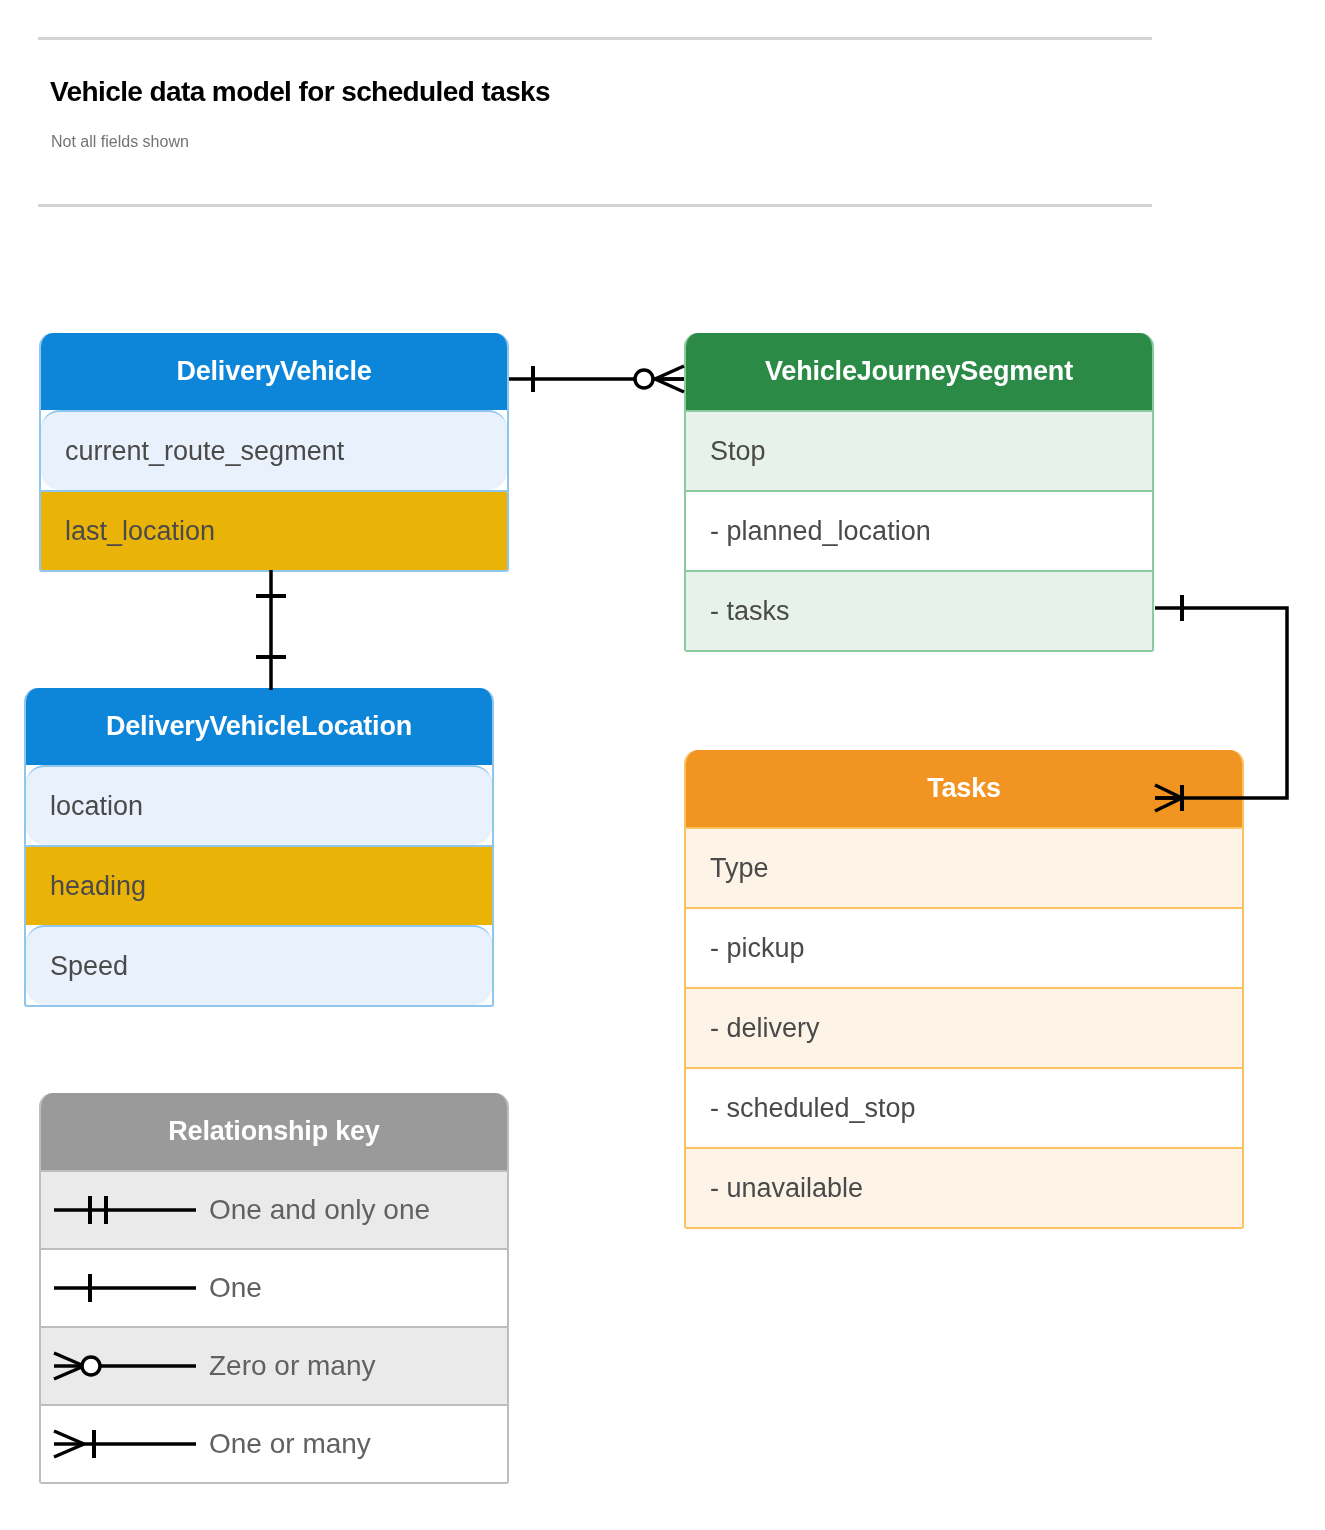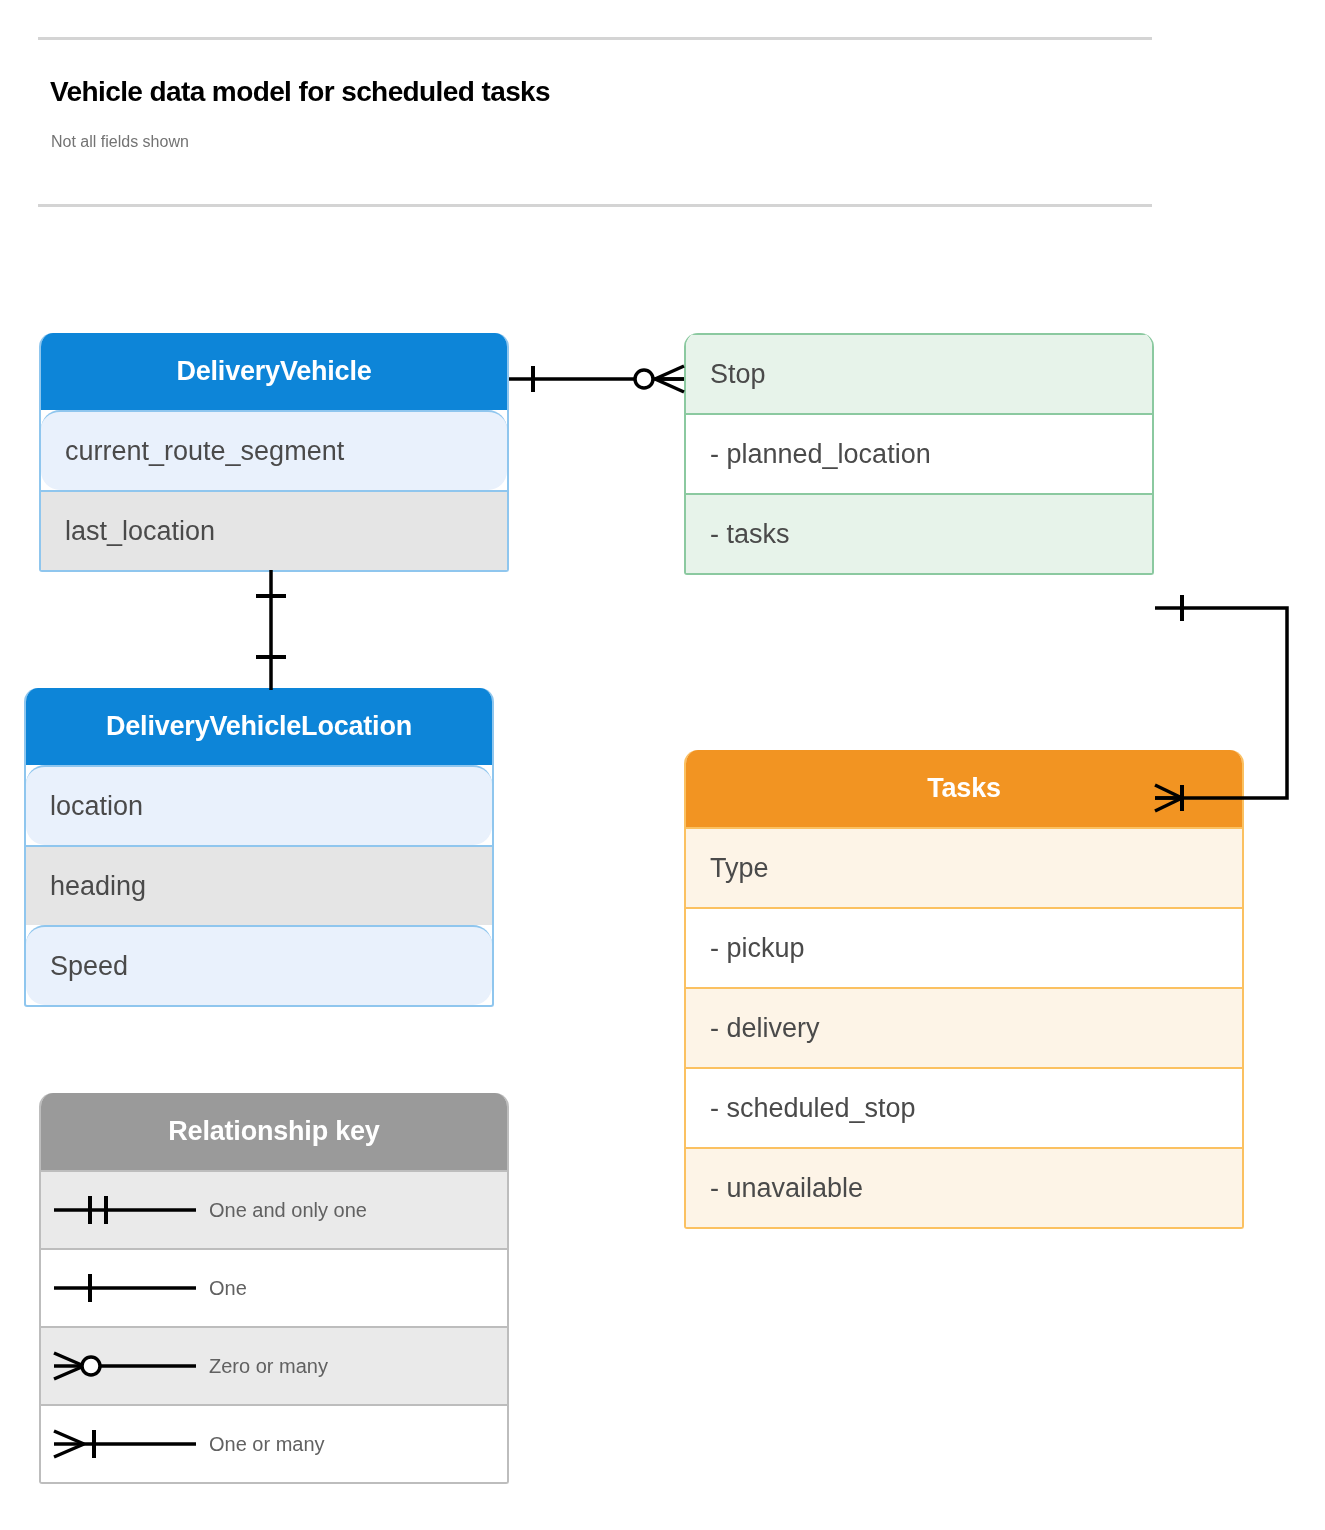--- a/index.html
+++ b/index.html
@@ -69,21 +69,21 @@
     align-items: center;
     padding-left: 24px;
     font-size: 27px;
     color: #4a4a4a;
     border-top: 2px solid transparent;
     white-space: nowrap;
   }
 
   
   .theme-blue .ehead { background: #0d85d8; }
-  .theme-blue .erow  { border-color: #8fc6ee; background: #e5e5e5; }
+  .theme-blue .erow  { border-color: #8fc6ee; background: #eab308; }
   .theme-blue .erow.alt { background: #e9f1fc; border-radius: 19px; }
   .theme-blue { border: 2px solid #8fc6ee; border-top: none; }
 
   
   .theme-green .ehead { background: #2c8a47; }
   .theme-green .erow  { border-color: #8bc9a0; background: #ffffff; }
   .theme-green .erow.alt { background: #e7f3ea; }
   .theme-green { border: 2px solid #8bc9a0; border-top: none; }
 
   
@@ -114,21 +114,21 @@
   .legend-row.alt { background: #eaeaea; }
   .legend-sym {
     width: 168px;
     height: 78px;
     flex: 0 0 168px;
     display: flex;
     align-items: center;
     justify-content: center;
   }
   .legend-label {
-    font-size: 20px;
+    font-size: 28px;
     color: #616161;
     white-space: nowrap;
   }
 
   
   #connectors {
     position: absolute;
     left: 0; top: 0;
     width: 1325px;
     height: 1530px;
@@ -153,20 +153,21 @@
   </div>
 
   <div class="entity theme-blue" id="ent-delivery-vehicle-location">
     <div class="ehead">DeliveryVehicleLocation</div>
     <div class="erow alt">location</div>
     <div class="erow">heading</div>
     <div class="erow alt">Speed</div>
   </div>
 
   <div class="entity theme-green" id="ent-journey-segment">
+    <div class="ehead">VehicleJourneySegment</div>
     <div class="erow alt">Stop</div>
     <div class="erow">-  planned_location</div>
     <div class="erow alt">- tasks</div>
   </div>
 
   <div class="entity theme-orange" id="ent-tasks">
     <div class="ehead">Tasks</div>
     <div class="erow alt">Type</div>
     <div class="erow">-  pickup</div>
     <div class="erow alt">-  delivery</div>

